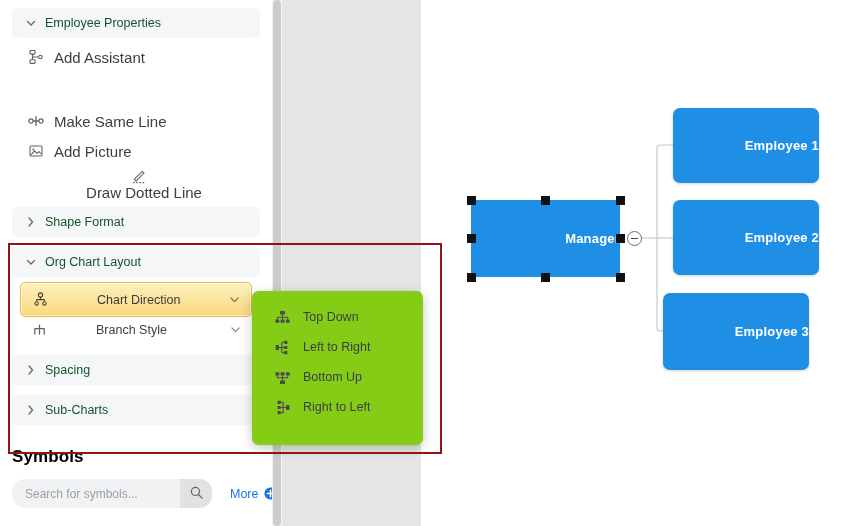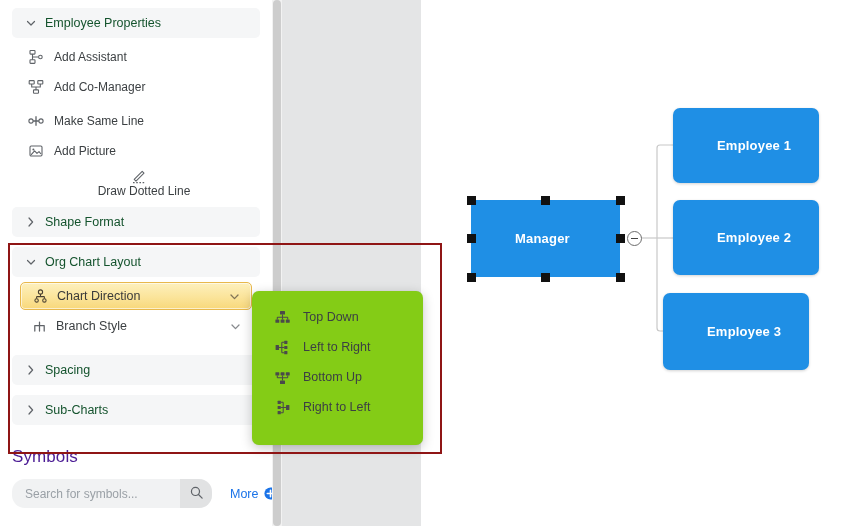--- a/index.html
+++ b/index.html
@@ -43,65 +43,67 @@
     flex: 0 0 auto;
     display: inline-block;
   }
   .menu-item {
     position: absolute;
     left: 12px;
     width: 248px;
     height: 26px;
     display: flex;
     align-items: center;
-    font-size: 12px;
+    font-size: 15px;
     color: #3c4043;
     padding-left: 16px;
   }
   .menu-item .mi-icon {
     width: 16px; height: 16px;
     margin-right: 10px;
     flex: 0 0 auto;
     display: inline-block;
   }
 
   
   .sub-row {
     position: absolute;
     left: 20px;
     width: 232px;
-    height: 28px;
+    height: 35px;
     display: flex;
     align-items: center;
     font-size: 12.5px;
     color: #3c4043;
     padding: 0 10px 0 12px;
     border-radius: 5px;
+    gap: 40px;
   }
   .sub-row .sr-icon {
     width: 15px; height: 15px;
     margin-right: 9px;
     flex: 0 0 auto;
   }
   .sub-row .sr-label { flex: 1 1 auto; }
   .sub-row .sr-chev { width: 13px; height: 13px; flex: 0 0 auto; opacity: .75; }
   .sub-row.highlight {
     background: linear-gradient(to bottom, #fdf0bd 0%, #fbe49a 55%, #f8d87b 100%);
     border: 1px solid #e8b84b;
     box-shadow: 0 0 0 1px rgba(255,255,255,.6) inset;
     color: #3a3a3a;
   }
 
   
   .symbols-title {
     position: absolute;
     left: 12px; top: 447px;
     font-size: 17px;
-    color: #4c1d95;
+    color: #000000;
     letter-spacing: .1px;
+    font-weight: bold;
   }
   .symbols-bar {
     position: absolute;
     left: 12px; top: 479px;
     display: flex;
     align-items: center;
   }
   .search-wrap {
     position: relative;
     width: 200px; height: 29px;
@@ -171,21 +173,21 @@
     background: #ffffff;
   }
   .node {
     position: absolute;
     background: #1f8fe5;
     color: #ffffff;
     font-size: 13px;
     font-weight: bold;
     display: flex;
     align-items: center;
-    justify-content: flex-start;
+    justify-content: flex-end;
     letter-spacing: .2px;
     padding-left: 44px;
   }
   .node.child {
     border-radius: 7px;
     box-shadow: 0 1px 3px rgba(0,0,0,.18);
   }
   .node.selected { border-radius: 0; }
   .handle {
     position: absolute;
@@ -267,31 +269,20 @@
         <svg viewBox="0 0 16 16" width="16" height="16">
           <rect x="2" y="1.5" width="5" height="3.6" rx=".6" fill="none" stroke="#5f6368" stroke-width="1.1"></rect>
           <rect x="2" y="10.8" width="5" height="3.6" rx=".6" fill="none" stroke="#5f6368" stroke-width="1.1"></rect>
           <path d="M4.5 5.1 L4.5 10.8 M4.5 8 L10.5 8" fill="none" stroke="#5f6368" stroke-width="1.1"></path>
           <circle cx="12.4" cy="8" r="1.8" fill="none" stroke="#5f6368" stroke-width="1.1"></circle>
         </svg>
       </span>
       <span>Add Assistant</span>
     </div>
 
-    <div class="menu-item" style="top:74px;">
-      <span class="mi-icon">
-        <svg viewBox="0 0 16 16" width="16" height="16">
-          <rect x="1.2" y="1.6" width="5" height="3.4" rx=".6" fill="none" stroke="#5f6368" stroke-width="1.1"></rect>
-          <rect x="9.8" y="1.6" width="5" height="3.4" rx=".6" fill="none" stroke="#5f6368" stroke-width="1.1"></rect>
-          <rect x="5.5" y="10.9" width="5" height="3.4" rx=".6" fill="none" stroke="#5f6368" stroke-width="1.1"></rect>
-          <path d="M3.7 5 L3.7 8 L12.3 8 L12.3 5 M8 8 L8 10.9" fill="none" stroke="#5f6368" stroke-width="1.1"></path>
-        </svg>
-      </span>
-      <span>Add Co-Manager</span>
-    </div>
 
     <div class="menu-item" style="top:108px;">
       <span class="mi-icon">
         <svg viewBox="0 0 16 16" width="16" height="16">
           <circle cx="3" cy="8" r="2.1" fill="none" stroke="#5f6368" stroke-width="1.1"></circle>
           <circle cx="13" cy="8" r="2.1" fill="none" stroke="#5f6368" stroke-width="1.1"></circle>
           <path d="M5.1 8 L10.9 8 M8 3.2 L8 12.8" fill="none" stroke="#5f6368" stroke-width="1.3"></path>
         </svg>
       </span>
       <span>Make Same Line</span>

